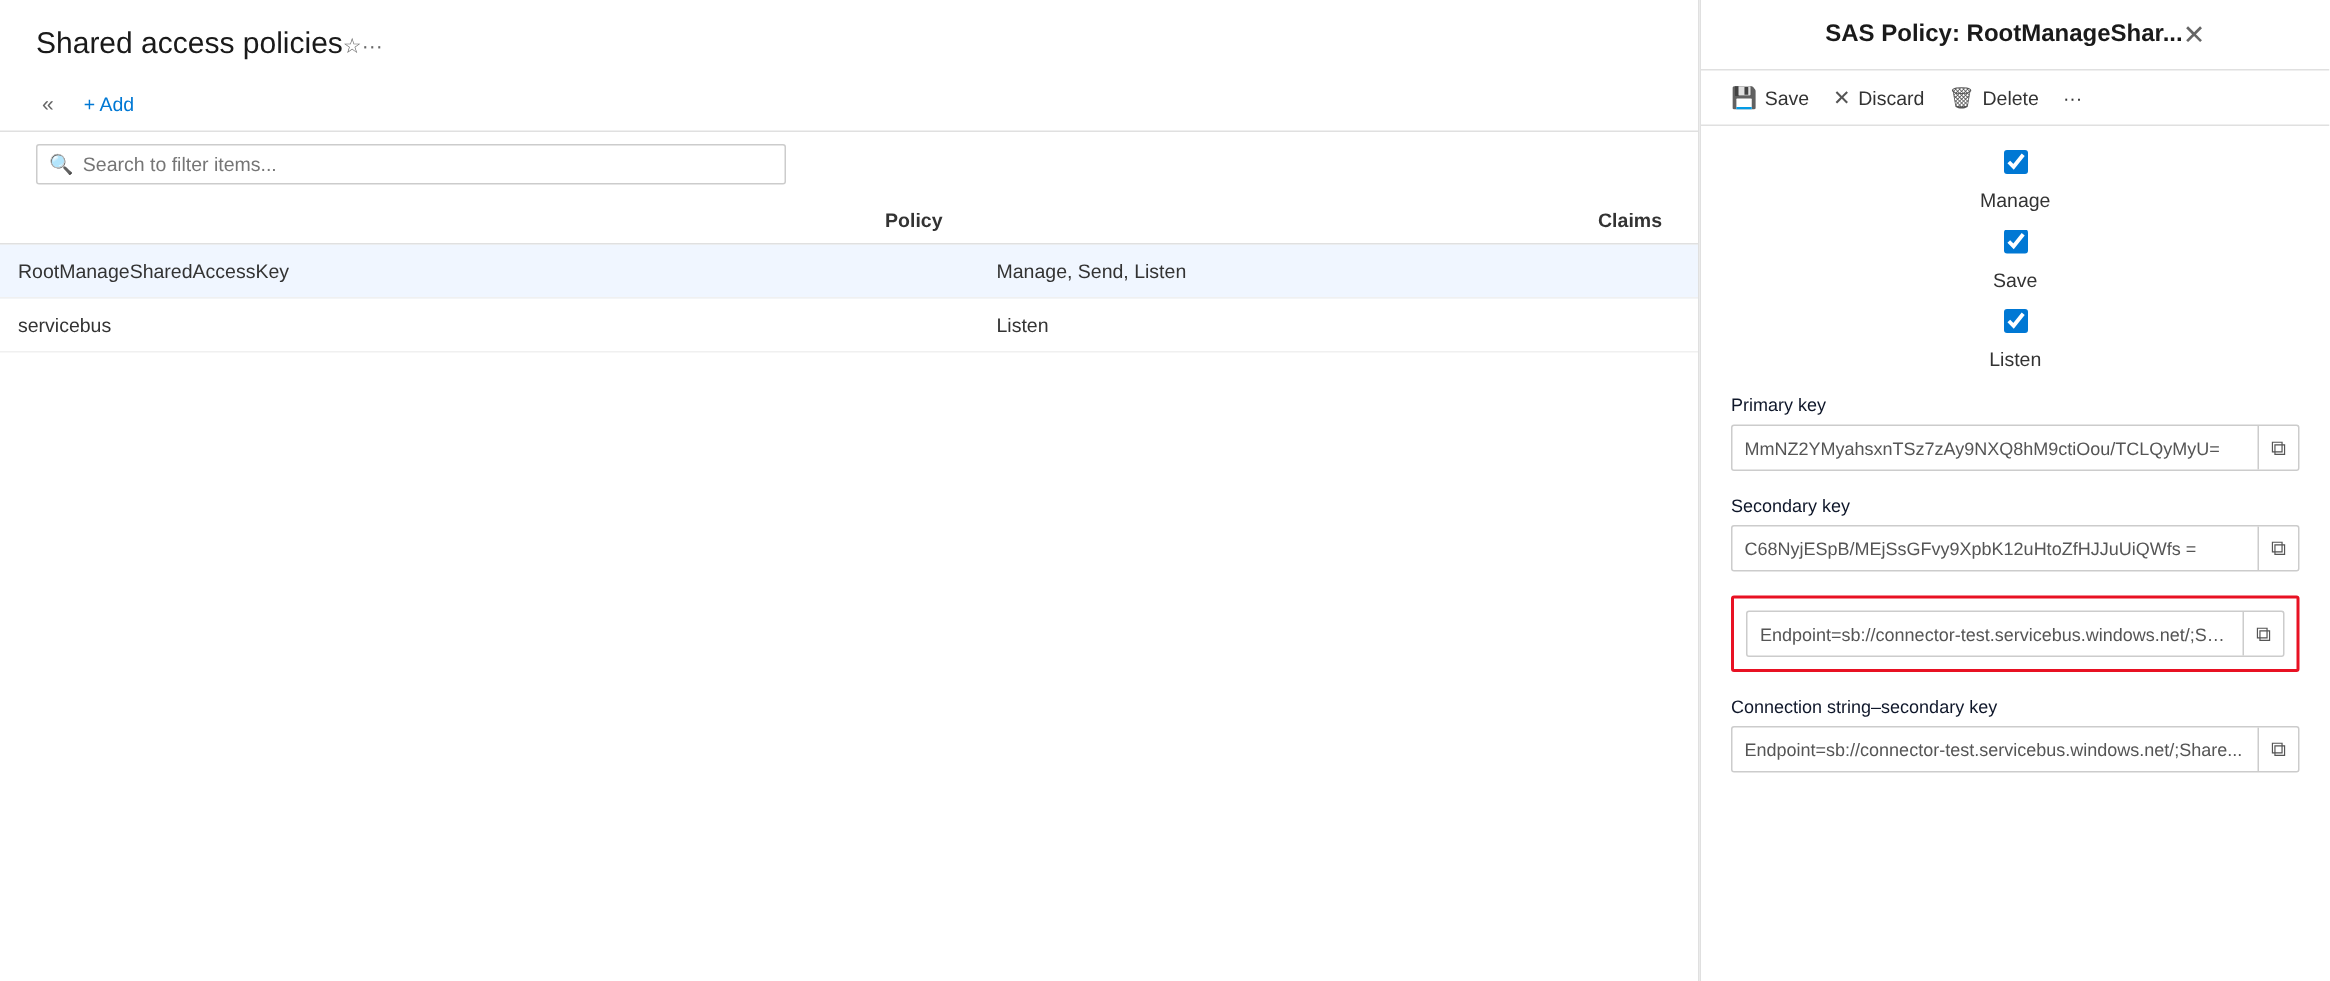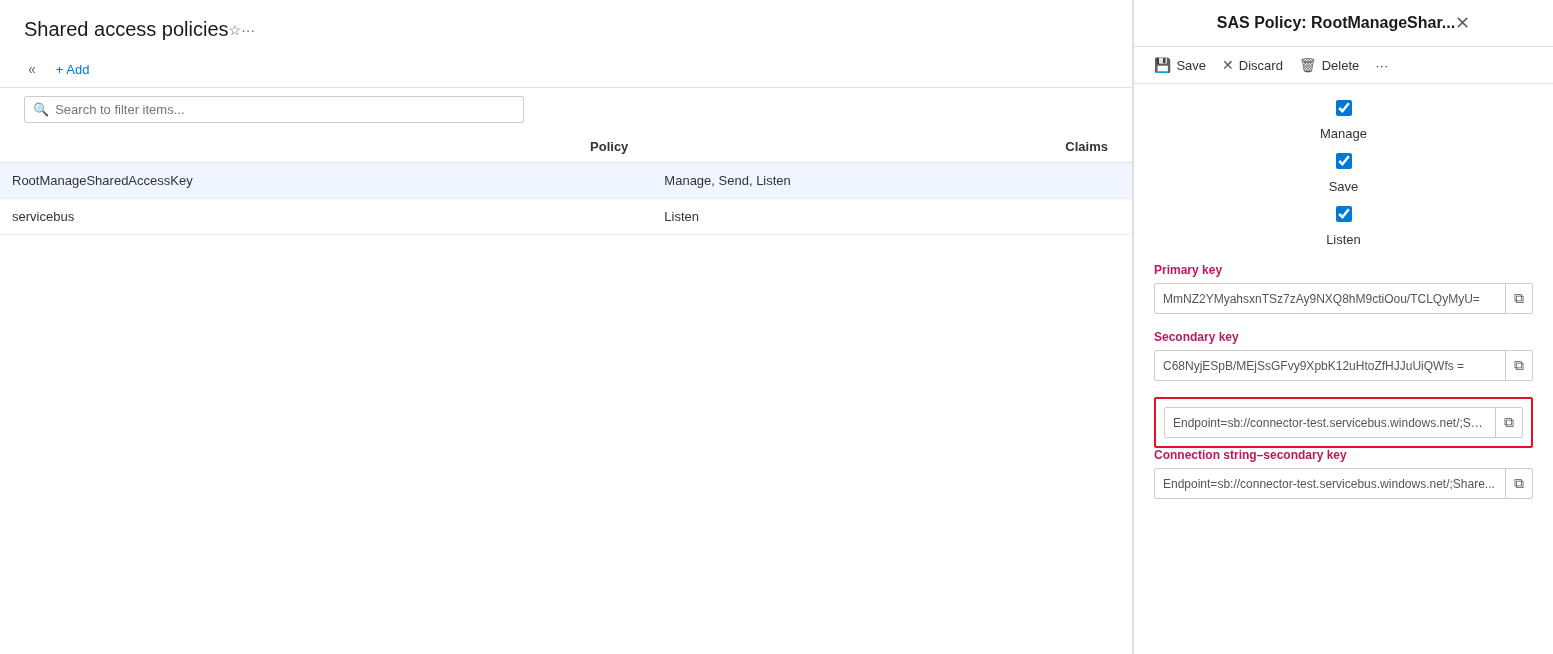--- a/index.html
+++ b/index.html
@@ -206,23 +206,23 @@
       font-size: 13px;
       color: #333;
     }
 
     .field-section {
       margin-top: 16px;
     }
 
     .field-label {
       font-size: 12px;
-      color: #be185d;
+      color: #0f172a;
       margin-bottom: 6px;
-      font-weight: 700;
+      font-weight: 400;
     }
 
     .field-input-wrap {
       display: flex;
       align-items: center;
       border: 1px solid #ccc;
       border-radius: 2px;
       background: #fff;
     }
 
@@ -258,20 +258,21 @@
 
     .connection-string-section .field-label {
       margin-bottom: 6px;
     }
 
     .connection-string-section .field-input-wrap {
       border: 1px solid #ccc;
     }
 
     .field-section-plain {
+      margin-top: 16px;
     }
   </style>
 </head>
 <body>
 
 <div class="left-panel">
   <div class="page-header">
     <span class="page-title">Shared access policies</span>
     <span class="star-icon">☆</span>
     <span class="more-icon">···</span>

